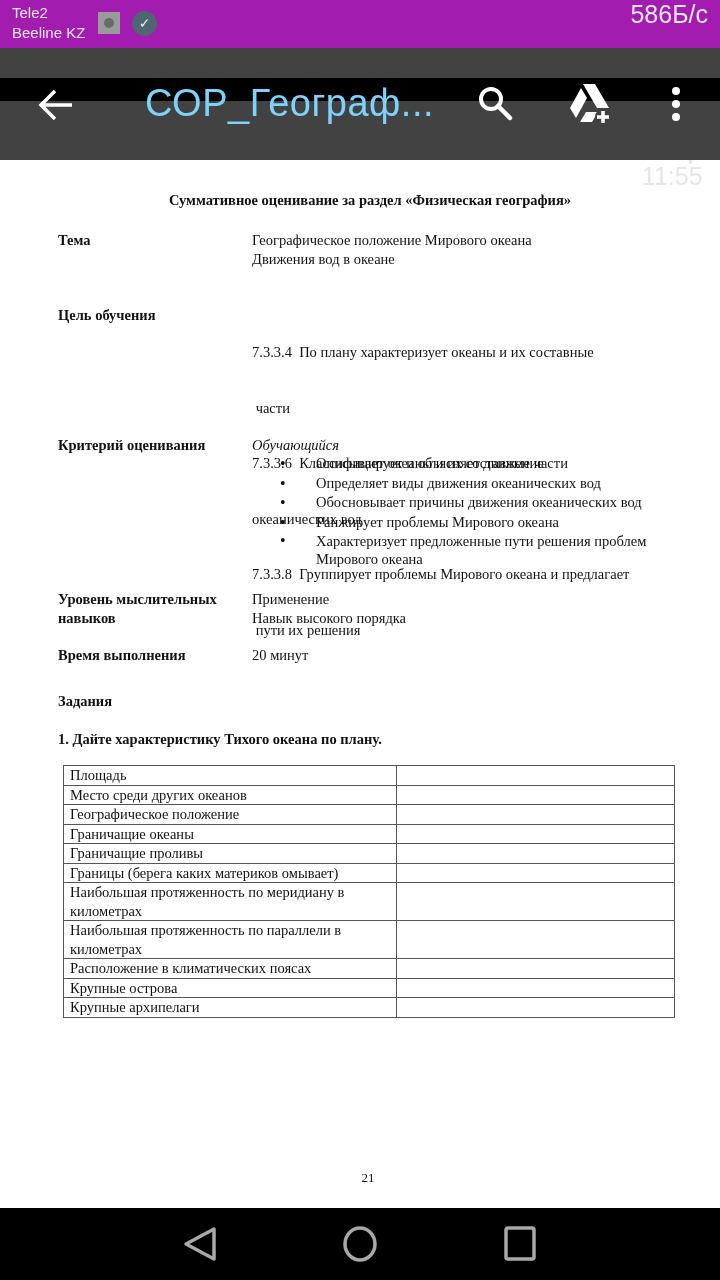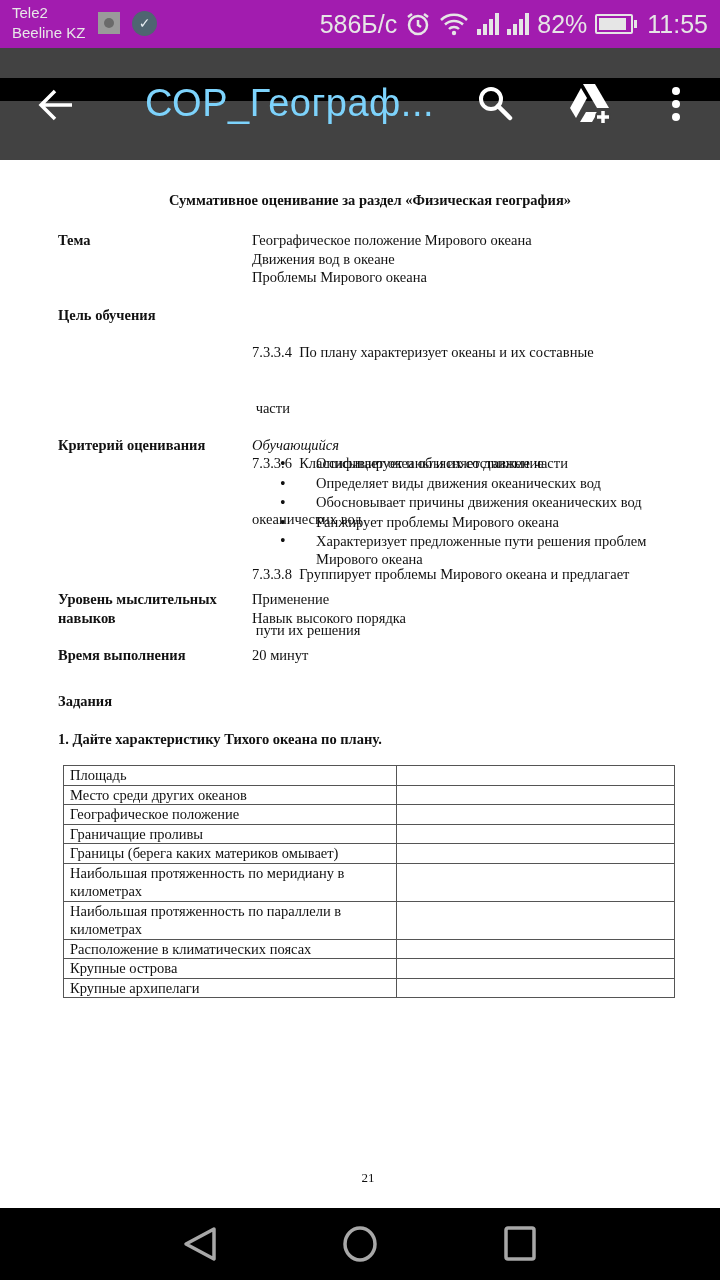--- a/index.html
+++ b/index.html
@@ -2,21 +2,21 @@
 <html><head>
 <meta charset="utf-8">
 <style>
   html, body { margin:0; padding:0; }
   body { width:720px; height:1280px; position:relative; overflow:hidden; background:#fff; font-family:"Liberation Sans", sans-serif; }
   .statusbar { position:absolute; left:0; top:0; width:720px; height:48px; background:#a21caf; color:#fff; }
   .carriers { position:absolute; left:12px; top:3px; font-size:15px; line-height:20px; color:#e8e8e8; }
   .notif1 { position:absolute; left:98px; top:12px; width:22px; height:22px; background:#9a9a9a; }
   .notif1::after { content:""; position:absolute; left:6px; top:6px; width:10px; height:10px; border-radius:50%; background:#6a6a6a; }
   .notif2 { position:absolute; left:132px; top:11px; width:25px; height:25px; border-radius:50%; background:#4f6571; color:#e6eef2; font-size:14px; text-align:center; line-height:24px; }
-  .status-right { position:absolute; right:12px; top:0; height:48px; display:flex; align-items:center; gap:8px; font-size:25px; color:#e6e6e6; }
+  .status-right { position:absolute; right:12px; top:0; height:48px; display:flex; align-items:center; gap:8px; font-size:25px; color:#e6e6e6;flex-direction:column; }
   .sig { display:inline-flex; align-items:flex-end; gap:2px; height:22px; }
   .sig span { width:4px; background:#e6e6e6; display:inline-block; }
   .battery { width:34px; height:16px; border:2px solid #e6e6e6; border-radius:2px; position:relative; }
   .battery::before { content:""; position:absolute; left:2px; top:2px; right:5px; bottom:2px; background:#e6e6e6; }
   .battery::after { content:""; position:absolute; right:-6px; top:4px; width:3px; height:8px; background:#e6e6e6; }
 
   .toolbar { position:absolute; left:0; top:48px; width:720px; height:112px; background:#424242; }
   .toolbar .stripe { position:absolute; left:0; top:30px; width:720px; height:23px; background:#000; }
   .tb-back { position:absolute; left:36px; top:40px; width:40px; height:34px; color:#fff; }
   .tb-title { position:absolute; left:145px; top:34px; font-size:38px; color:#7dd3fc; white-space:nowrap; letter-spacing:0.5px; }
@@ -106,21 +106,20 @@
     </svg>
 </div>
 
 <div class="page">
   <div class="doc-title">Суммативное оценивание за раздел «Физическая география»</div>
 
   <div class="label" style="top:71px">Тема</div>
   <div class="val" style="top:71px">
     <div>Географическое положение Мирового океана</div>
     <div>Движения вод в океане</div>
-    <div>Проблемы Мирового океана</div>
   </div>
 
   <div class="label" style="top:146px">Цель обучения</div>
   <div class="val" style="top:146px;white-space:pre">
     <div>7.3.3.4  По плану характеризует океаны и их составные</div>
     <div> части</div>
     <div>7.3.3.6  Классифицирует и объясняет движение</div>
     <div>океанических вод</div>
     <div>7.3.3.8  Группирует проблемы Мирового океана и предлагает</div>
     <div> пути их решения</div>
@@ -159,20 +158,24 @@
         </tr>
       <tr>
           <td class="k">Место среди других океанов</td>
           <td></td>
         </tr>
       <tr>
           <td class="k">Географическое положение</td>
           <td></td>
         </tr>
       <tr>
+          <td class="k">Граничащие океаны</td>
+          <td></td>
+        </tr>
+      <tr>
           <td class="k">Граничащие проливы</td>
           <td></td>
         </tr>
       <tr>
           <td class="k">Границы (берега каких материков омывает)</td>
           <td></td>
         </tr>
       <tr>
           <td class="k">Наибольшая протяженность по меридиану в километрах</td>
           <td></td>

